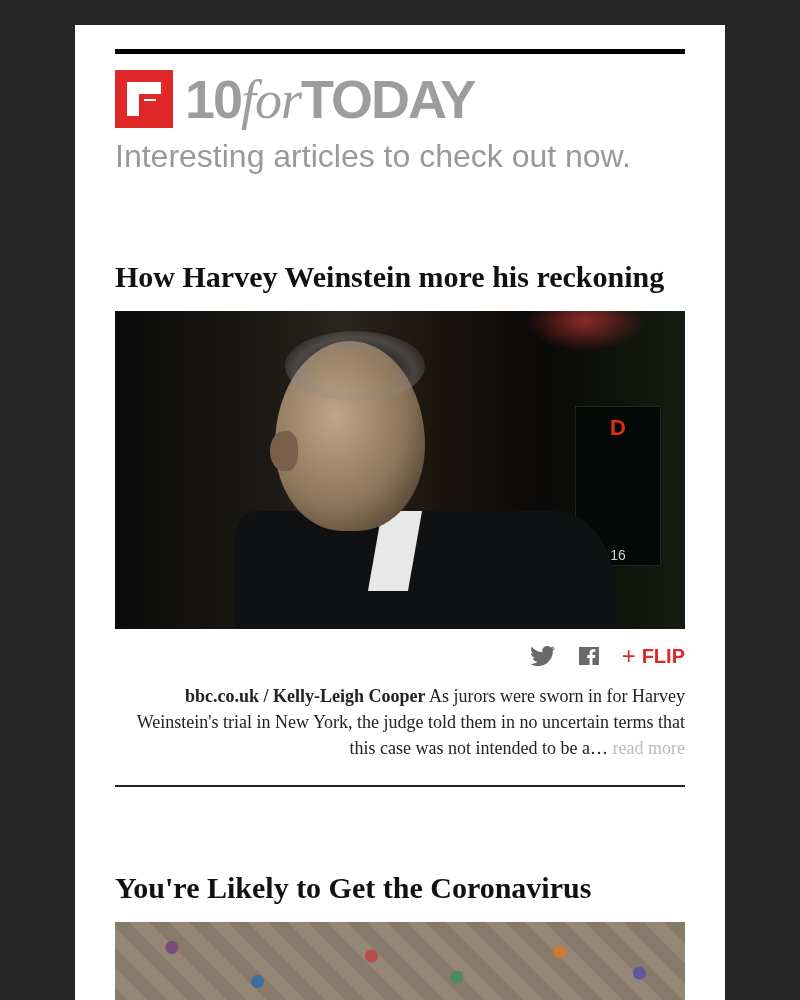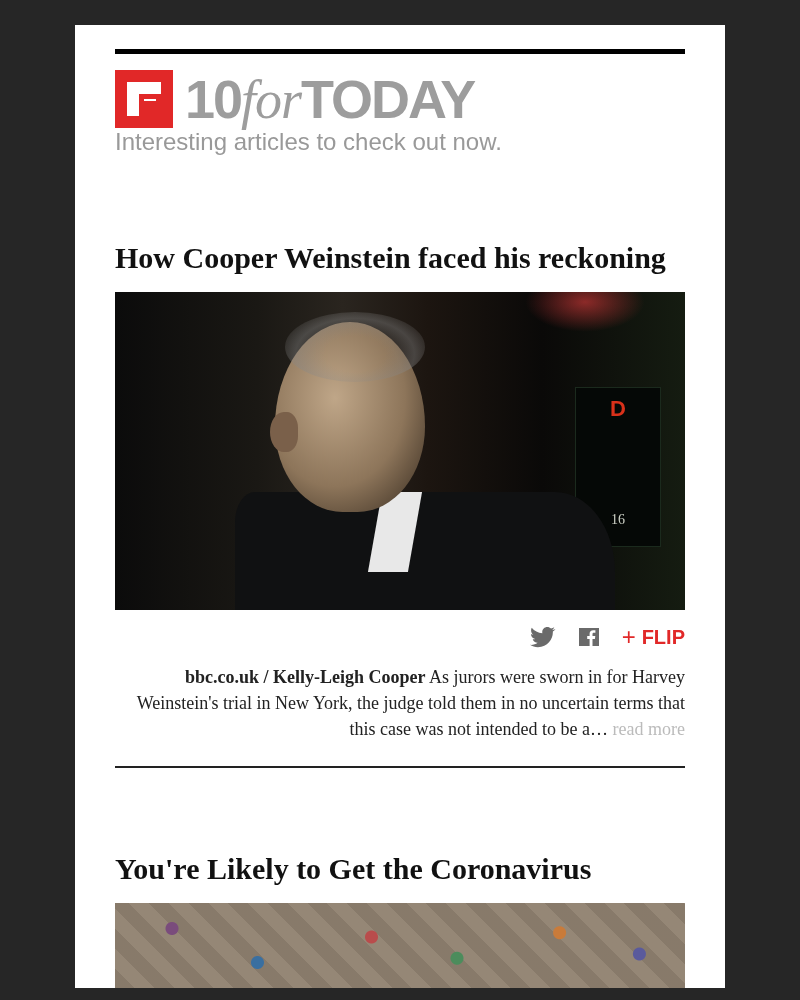--- a/index.html
+++ b/index.html
@@ -69,22 +69,23 @@
       font-style: italic;
       font-weight: 400;
       font-family: Georgia, serif;
       letter-spacing: -1px;
     }
     .brand-title .today {
       font-weight: 800;
     }
     .brand-tag {
       font-family: "Helvetica Neue", Helvetica, Arial, sans-serif;
-      font-size: 24px;
+      font-size: 32px;
       color: #999;
+      margin-top: 10px;
     }
     .article {
       margin-top: 85px;
     }
     .article + .article {
       margin-top: 84px;
     }
     .article-title {
       font-size: 30px;
       font-weight: 700;
@@ -227,24 +228,24 @@
       font-family: Arial, sans-serif;
       font-weight: 700;
       font-size: 22px;
       position: absolute;
       top: 8px;
       left: 50%;
       transform: translateX(-50%);
     }
     .img1 .panel .n {
       color: #cfd3c8;
-      font-family: Liberation Serif, serif;
+      font-family: Liberation Sans, sans-serif;
       font-size: 14px;
       position: absolute;
-      bottom: 18px;
+      bottom: 2px;
       left: 50%;
       transform: translateX(-50%);
     }
     
     .img2 {
       background:
         repeating-linear-gradient(45deg, #b7ada1 0 14px, #c9bfb3 14px 28px),
         #bdb4a8;
       background-blend-mode: multiply;
       position: relative;
@@ -271,21 +272,21 @@
 
   <div class="brand-row">
     <div class="flipboard-logo"></div>
     <div class="brand-title">
       <span class="ten">10</span><span class="for">for</span><span class="today">TODAY</span>
     </div>
   </div>
   <div class="brand-tag">Interesting articles to check out now.</div>
 
   <div class="article">
-    <h2 class="article-title">How Cooper Weinstein faced his reckoning</h2>
+    <h2 class="article-title">How Harvey Weinstein more his reckoning</h2>
     <div class="article-image img1">
       <div class="glow"></div>
       <div class="panel">
           <span class="d">D</span>
           <span class="n">16</span>
         </div>
       <div class="suit"></div>
       <div class="collar"></div>
       <div class="head"></div>
       <div class="hair"></div>

